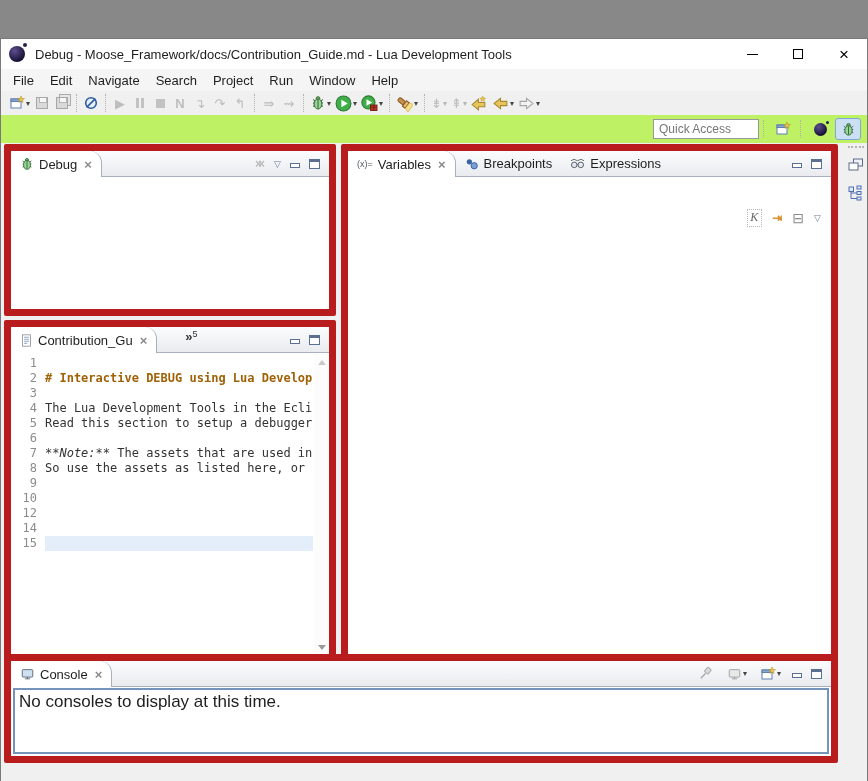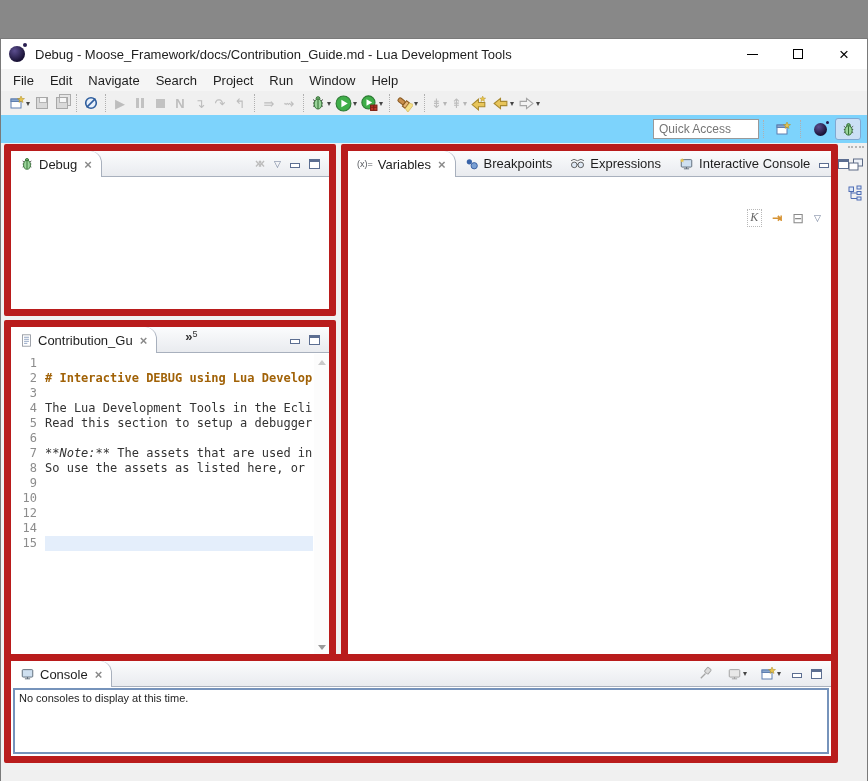--- a/index.html
+++ b/index.html
@@ -29,21 +29,21 @@
   .tsep{width:1px;height:18px;border-left:1px dotted #b0b0b0;margin:0 4px;}
   .glyph{font-size:13px;line-height:1;}
   .gdis{color:#bdbdbd;}
   .floppy{width:12px;height:12px;background:#d9d9d9;border:1px solid #a8a8a8;position:relative;}
   .floppy::after{content:"";position:absolute;left:2px;top:0;width:6px;height:4px;background:#f7f7f7;border:1px solid #b5b5b5;border-top:none;}
   .floppy2{box-shadow:3px -3px 0 -1px #e6e6e6,3px -3px 0 0 #ababab;}
   .pausebars{display:flex;gap:2px;}
   .pausebars i{width:3px;height:10px;background:#c2c2c2;display:block;}
   .stopsq{width:9px;height:9px;background:#c2c2c2;}
   
-  .prow{height:28px;display:flex;align-items:center;justify-content:flex-end;background:#7dd3fc;padding-right:6px;}
+  .prow{height:28px;display:flex;align-items:center;justify-content:flex-end;background:#bef264;padding-right:6px;}
   .qa-input{width:106px;height:20px;border:1px solid #999;background:#fff;font-size:12px;padding:0 5px;color:#333;font-family:"Liberation Sans",sans-serif;}
   .pbtn{width:26px;height:22px;display:flex;align-items:center;justify-content:center;border:1px solid transparent;border-radius:3px;margin-left:2px;}
   .pbtn.active{background:#cbe0f5;border-color:#7fa8d2;}
   .lua-sphere{width:13px;height:13px;border-radius:50%;background:radial-gradient(circle at 35% 30%, #5b4e8f, #171033 72%);position:relative;}
   .lua-sphere::after{content:"";position:absolute;right:-2px;top:-2px;width:3px;height:3px;border-radius:50%;background:#241a4d;}
   
   .main{position:absolute;left:0;top:104px;width:868px;height:651px;}
   .view{position:absolute;border:7px solid #b91c1c;background:#fff;border-radius:2px;}
   .vhead{height:26px;background:linear-gradient(#fbfcfd,#e9ebef);border-bottom:1px solid #a8b0bd;display:flex;align-items:stretch;border-radius:2px 2px 0 0;}
   .tab{display:flex;align-items:center;gap:5px;padding:0 9px;font-size:13px;white-space:nowrap;}
@@ -75,21 +75,21 @@
   .varr.down{bottom:6px;border-top:5px solid #9a9a9a;}
   .hscroll{position:absolute;left:0;right:16px;bottom:0;height:16px;background:#f2f2f2;display:flex;align-items:center;}
   .harr{color:#555;font-size:13px;font-weight:bold;line-height:1;padding:0 4px;}
   .harr.left{margin-left:38px;}
   .harr.right{margin-left:auto;padding-right:8px;}
   .hthumb{width:62px;height:10px;background:#cdcdcd;margin-left:2px;}
   .tab-overflow{display:flex;align-items:flex-start;padding:2px 0 0 28px;font-size:13px;color:#333;}
   .tab-overflow b{font-weight:bold;}
   .tab-overflow sub{font-size:9px;}
   
-  .console-body{position:absolute;left:2px;right:2px;top:27px;bottom:2px;border:2px solid #7693bb;background:#fff;font-size:11px;}
+  .console-body{position:absolute;left:2px;right:2px;top:27px;bottom:2px;border:2px solid #7693bb;background:#fff;font-size:17px;}
   .console-msg{padding:2px 4px;}
   
   .strip{position:absolute;left:842px;top:0;width:26px;height:540px;display:flex;flex-direction:column;align-items:center;}
   .strip-dots{width:16px;border-top:2px dotted #b5b5b5;margin:3px 0 6px 0;}
   .strip .tb{margin-bottom:6px;}
   
   .statusbar{position:absolute;left:0;bottom:0;width:868px;height:26px;background:#f0f0f0;}
   .sb-handle{position:absolute;left:576px;top:3px;color:#9a9a9a;font-size:13px;}
 </style>
 </head>
@@ -409,29 +409,20 @@
           <span>Breakpoints</span>
         </span>
         <span class="tab">
           <svg width="15" height="13" viewBox="0 0 16 14">
             <path d="M1,4 Q4,1 8,4 Q12,1 15,4" fill="none" stroke="#666"></path>
             <circle cx="4.5" cy="8.5" r="3" fill="#dfe9f5" stroke="#555"></circle>
             <circle cx="11.5" cy="8.5" r="3" fill="#dfe9f5" stroke="#555"></circle>
             <line x1="7.5" y1="8" x2="8.5" y2="8" stroke="#555"></line>
           </svg>
           <span>Expressions</span>
-        </span>
-        <span class="tab">
-          <svg width="15" height="14" viewBox="0 0 16 16">
-            <rect x="2" y="3" width="12" height="8.5" rx="1" fill="#cfe0f0" stroke="#51606e"></rect>
-            <line x1="5" y1="13.5" x2="11" y2="13.5" stroke="#51606e"></line>
-            <line x1="8" y1="11.5" x2="8" y2="13.5" stroke="#51606e"></line>
-            <polygon points="3,1 3.8,2.8 5.8,3 4.2,4.2 4.7,6.2 3,5 1.3,6.2 1.8,4.2 0.2,3 2.2,2.8" fill="#e7c34c"></polygon>
-          </svg>
-          <span>Interactive Console</span>
         </span>
         <span class="vctrl">
           <span class="ic-min"></span>
           <span class="ic-max"></span>
         </span>
       </div>
       <div class="vbody">
         <div class="vtools">
           <span class="ktype">K</span>
           <span class="logical">⇥</span>

